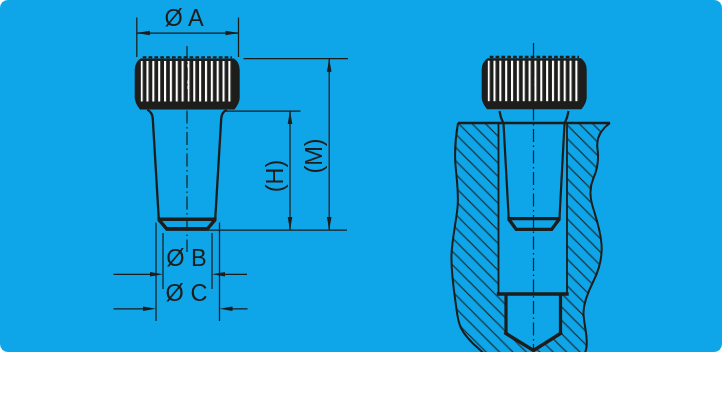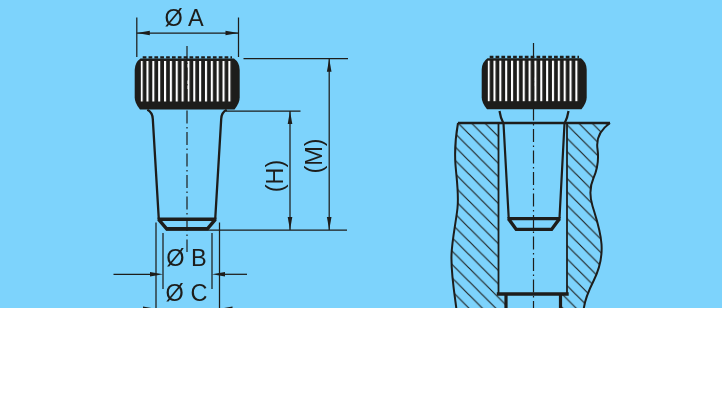--- a/index.html
+++ b/index.html
@@ -1,18 +1,19 @@
 <!DOCTYPE html>
 <html><head>
 <meta charset="utf-8">
 <style>
   html,body{margin:0;padding:0;background:#ffffff;}
   .canvas-wrap{
-    width:722px;height:308px;background:#7dd3fc;overflow:hidden;
+    width:722px;height:352px;background:#0ea5e9;overflow:hidden;
     font-family:"Liberation Sans", sans-serif;
+    border-radius:8px;
   }
   svg text{
     font-family:"Liberation Sans", sans-serif;
     font-size:23.5px;
     fill:#1d1d1b;
   }
 </style>
 </head>
 <body>
 

